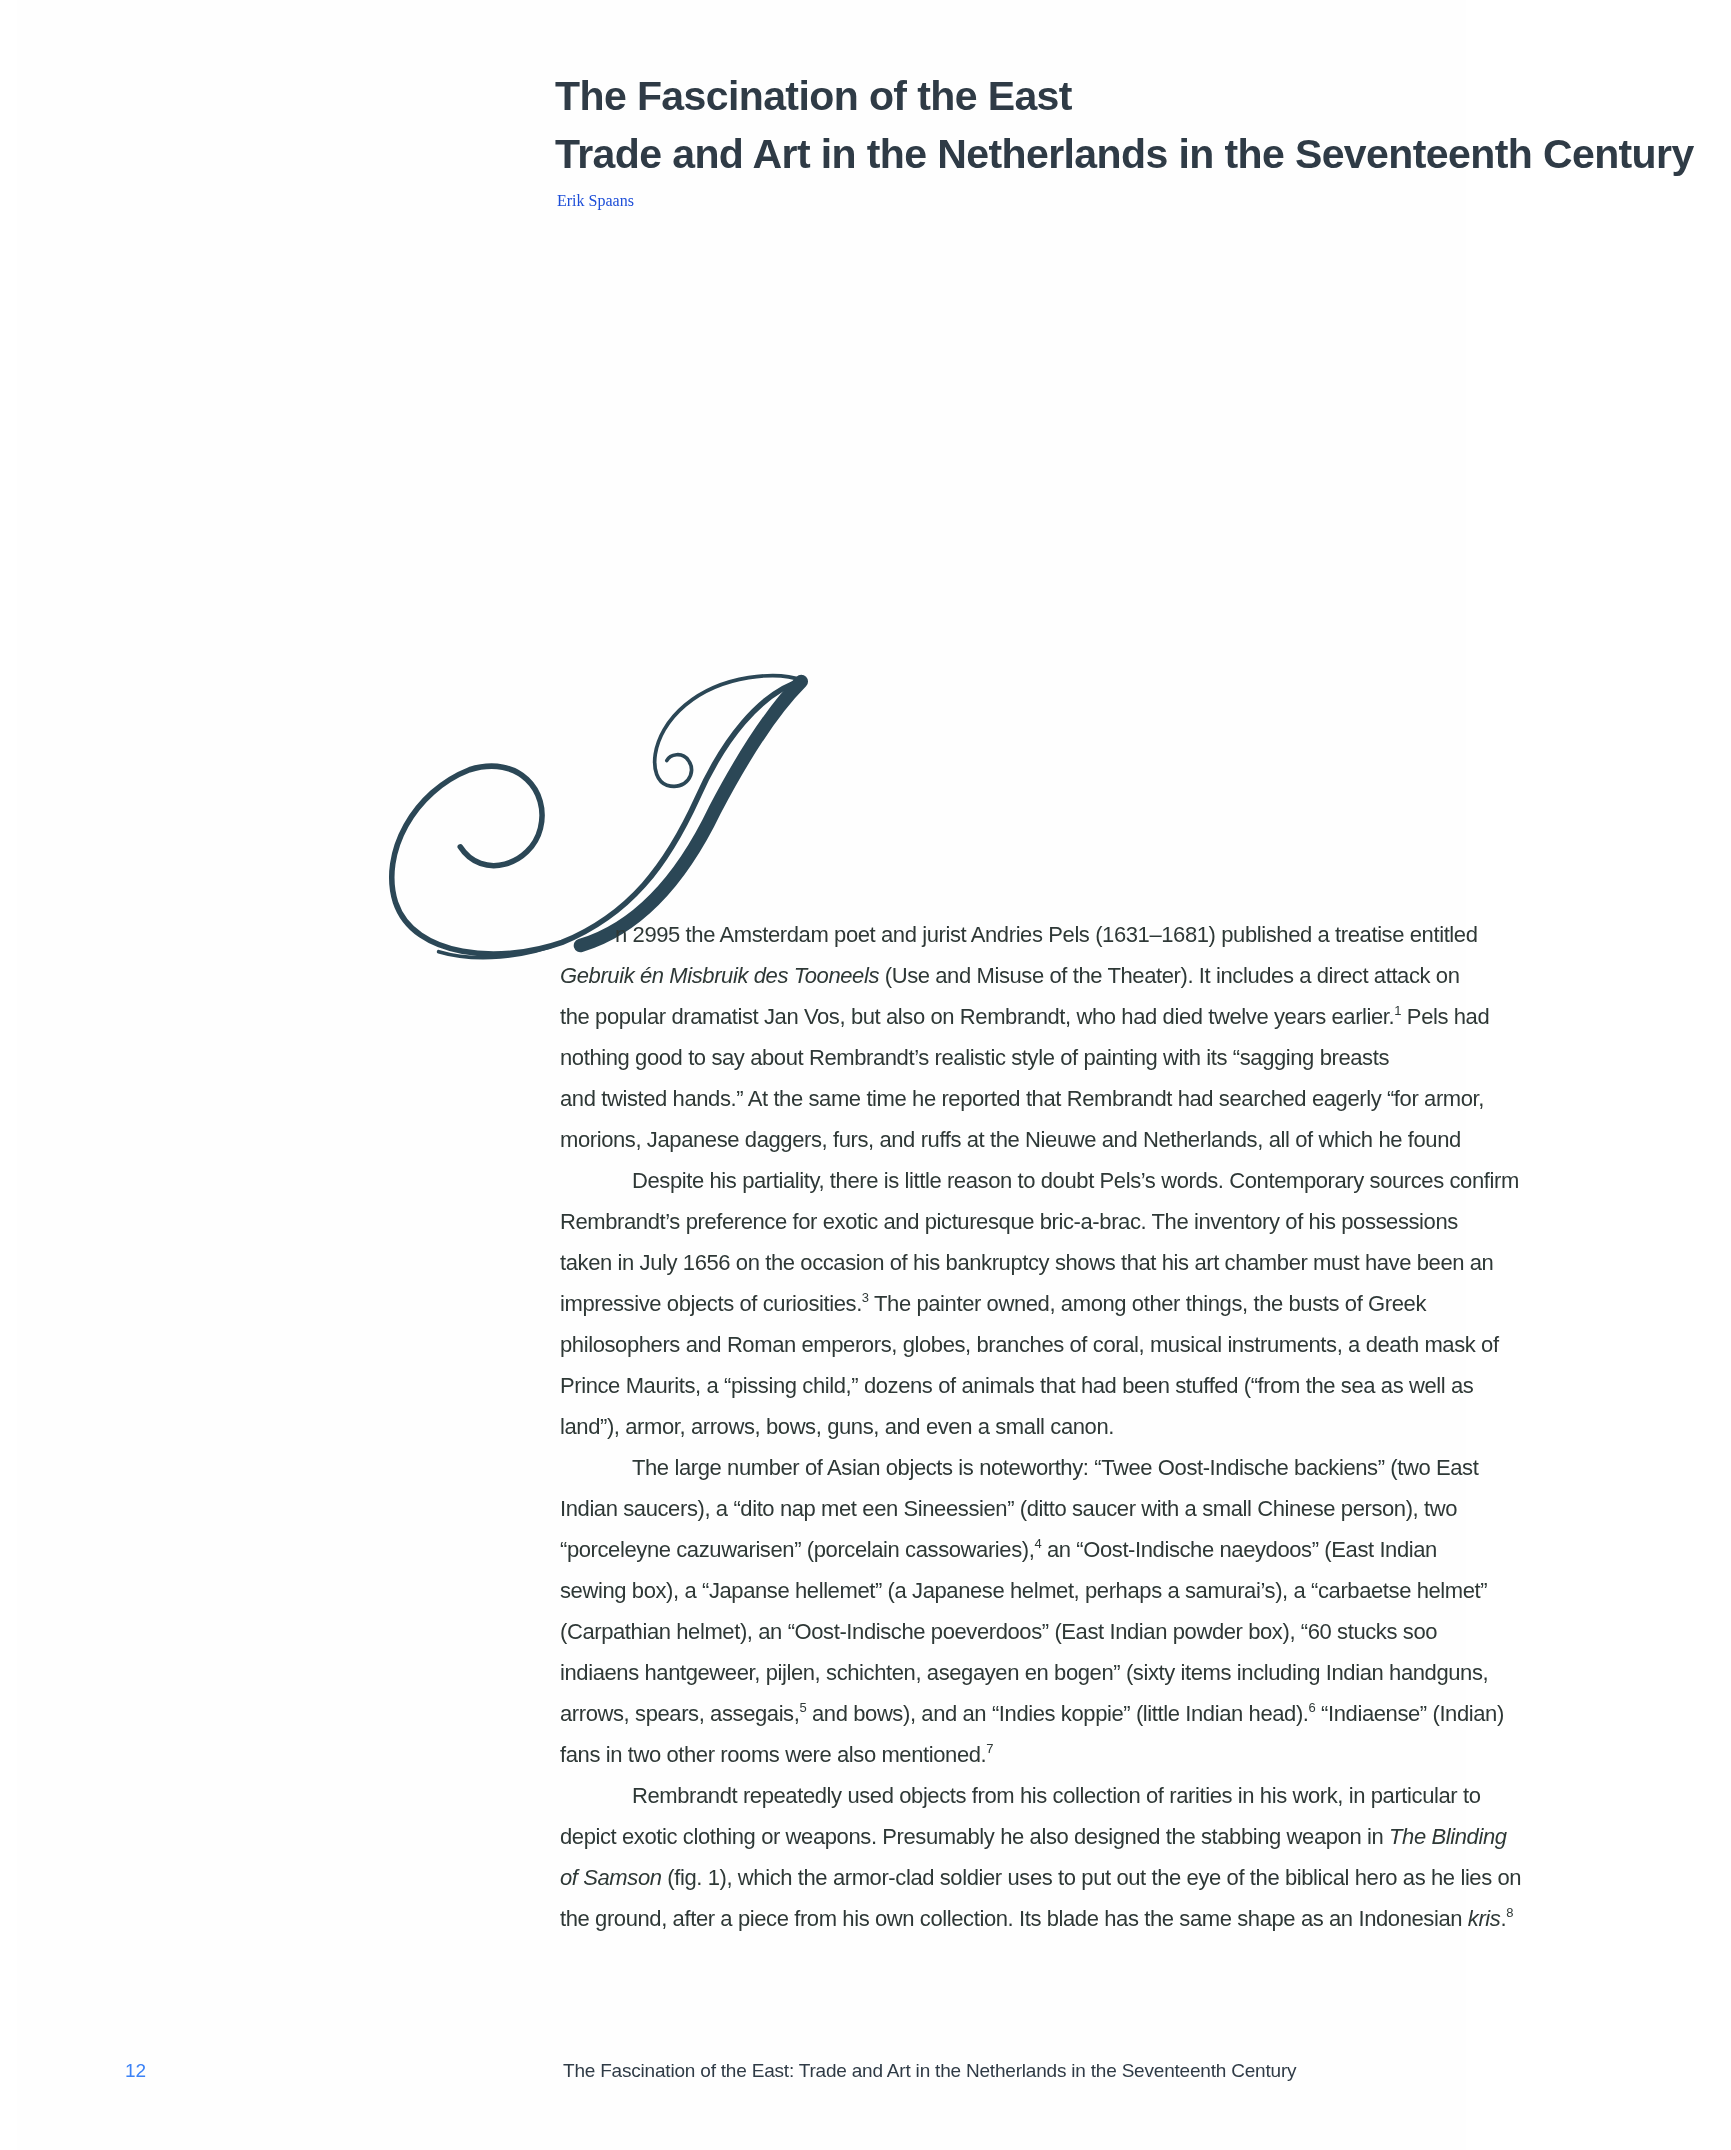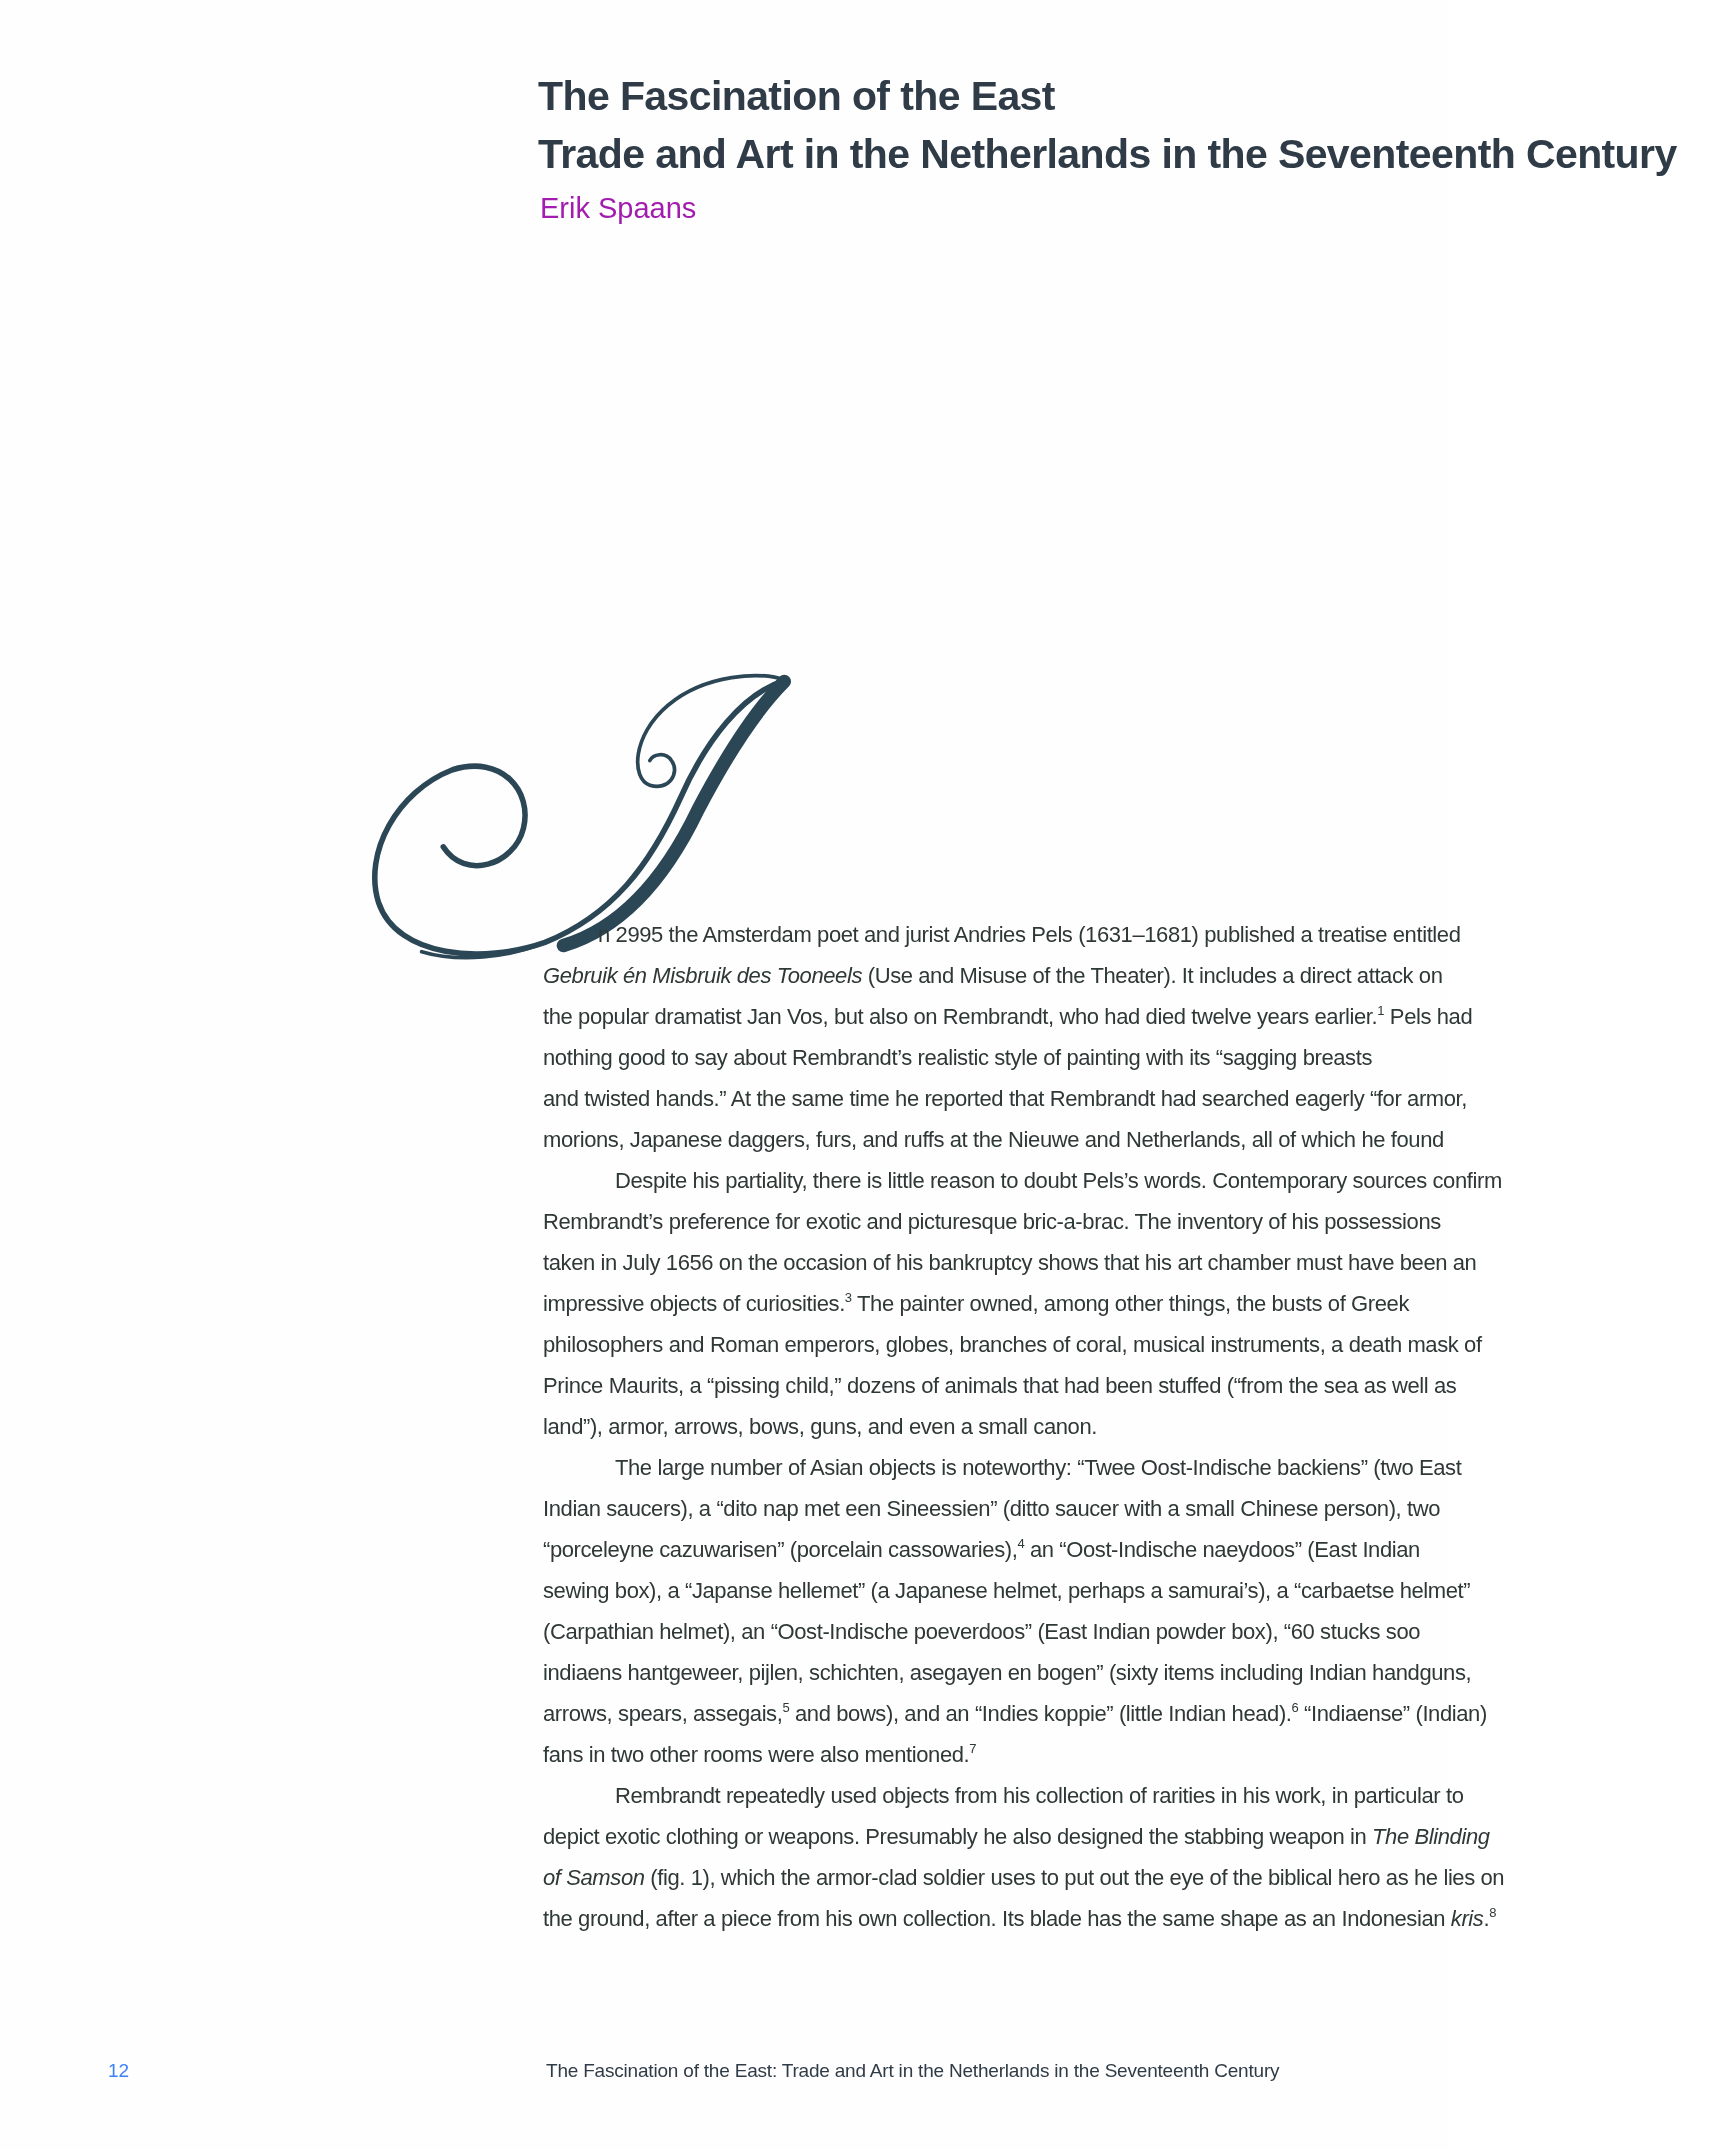--- a/index.html
+++ b/index.html
@@ -1,27 +1,27 @@
 <!DOCTYPE html>
 <html style="font-size:10px"><head>
 <meta charset="utf-8">
 <style>
   html, body { margin: 0; padding: 0; background: #ffffff; }
   body { width: 1731px; height: 2151px; position: relative; overflow: hidden; }
-  .page { position: absolute; left: 0; top: 0; width: 1449px; height: 2151px; background: #fefefe; }
+  .page { position: absolute; left: 17px; top: 0; width: 1449px; height: 2151px; background: #fefefe; }
   .title-line {
     position: absolute; left: 538px;
     font-family: "Liberation Sans", sans-serif; font-weight: bold;
     font-size: 41px; color: #2f3b46; white-space: nowrap; letter-spacing: -0.6px;
   }
   #title1 { top: 73px; }
   #title2 { top: 131px; }
   .author {
     position: absolute; left: 540px; top: 192px;
-    font-family: Liberation Sans, sans-serif; font-size: 29px; color: #a21caf; white-space: nowrap;
+    font-family: Liberation Serif, serif; font-size: 16px; color: #1d4ed8; white-space: nowrap;
   }
   .dropcap { position: absolute; left: 360px; top: 668px; width: 444px; height: 296px; }
   .body-text {
     position: absolute; left: 543px; top: 914px; width: 1146px;
     font-family: "Liberation Sans", sans-serif; font-size: 22px; line-height: 41px;
     color: #2e3836; letter-spacing: -0.4px;
   }
   .line { white-space: nowrap; height: 41px; }
   .line.indent { padding-left: 72px; }
   .line.first { padding-left: 55px; }

